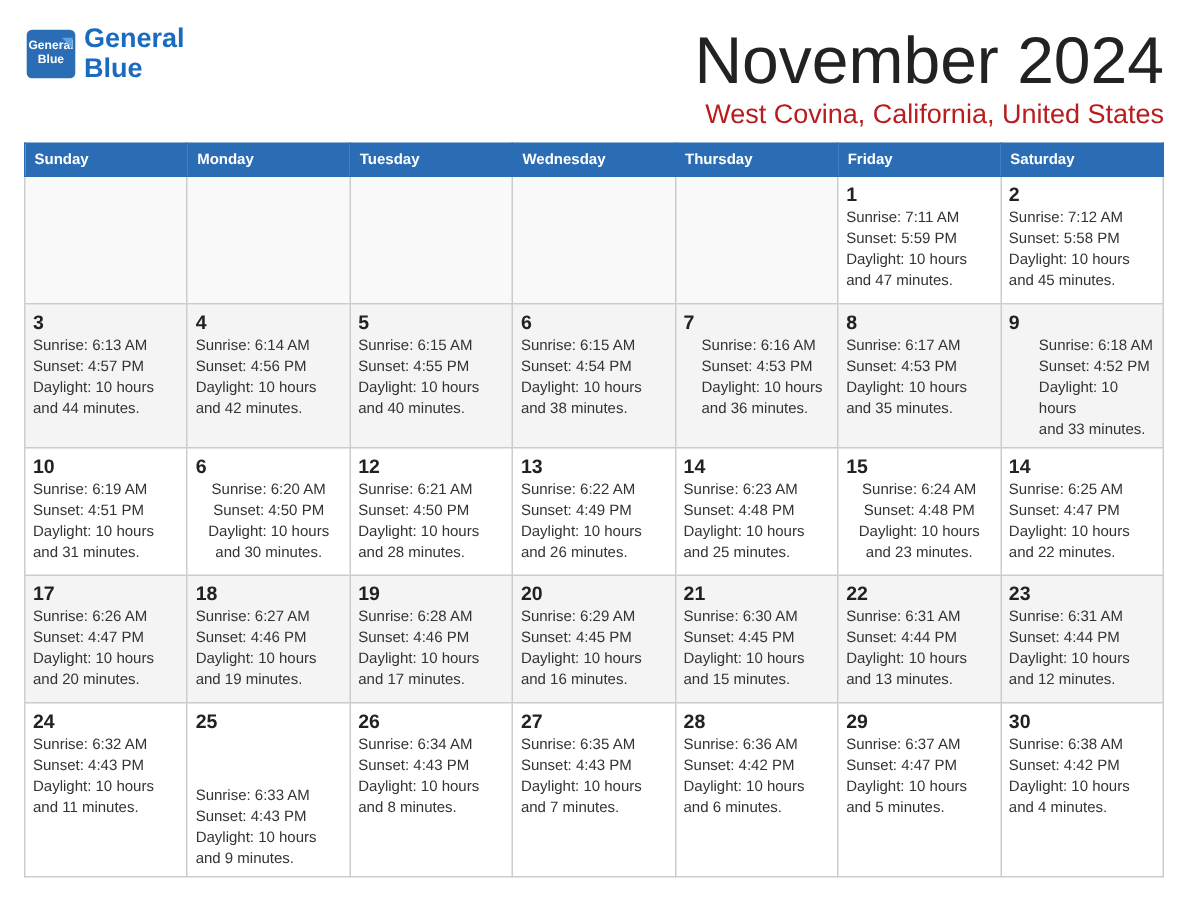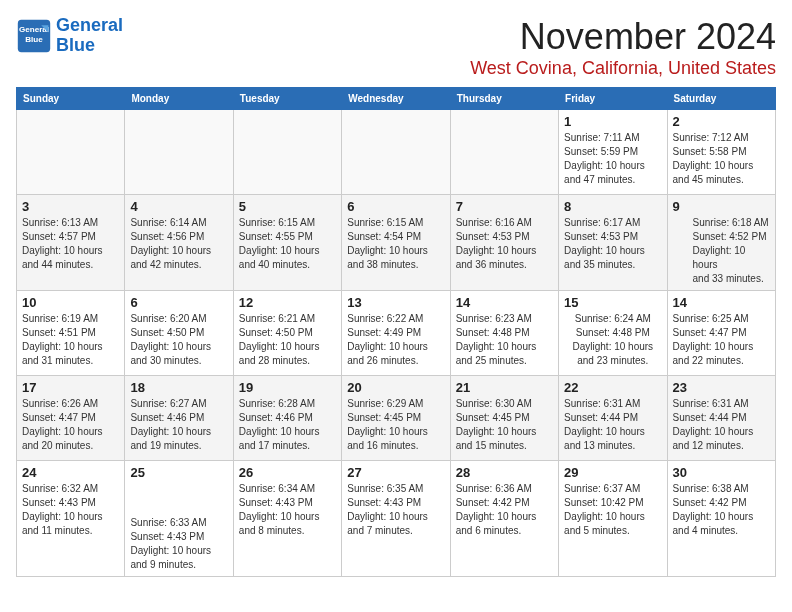--- a/index.html
+++ b/index.html
@@ -31,21 +31,21 @@
     }
     .logo-icon {
       width: 36px;
       height: 36px;
       margin-right: 4px;
     }
     .title-area {
       text-align: right;
     }
     .month-title {
-      font-size: 36px;
+      font-size: 44px;
       font-weight: normal;
       color: #222;
     }
     .location-title {
       font-size: 18px;
       color: #b91c1c;
     }
     .calendar-table {
       width: 100%;
       border-collapse: collapse;
@@ -171,21 +171,21 @@
         </td>
         <td>
           <span class="day-num">6</span>
           <div class="day-detail" style="white-space: pre-line;">Sunrise: 6:15 AM
 Sunset: 4:54 PM
 Daylight: 10 hours
 and 38 minutes.</div>
         </td>
         <td>
           <span class="day-num">7</span>
-          <div class="day-detail" style="white-space: pre-line;">Sunrise: 6:16 AM
+          <div class="day-detail" style="white-space: pre-line; margin-left: 12px;">Sunrise: 6:16 AM
 Sunset: 4:53 PM
 Daylight: 10 hours
 and 36 minutes.</div>
         </td>
         <td>
           <span class="day-num">8</span>
           <div class="day-detail" style="white-space: pre-line;">Sunrise: 6:17 AM
 Sunset: 4:53 PM
 Daylight: 10 hours
 and 35 minutes.</div>
@@ -201,21 +201,21 @@
       <tr class="week-row">
         <td>
           <span class="day-num">10</span>
           <div class="day-detail" style="white-space: pre-line;">Sunrise: 6:19 AM
 Sunset: 4:51 PM
 Daylight: 10 hours
 and 31 minutes.</div>
         </td>
         <td>
           <span class="day-num">6</span>
-          <div class="day-detail" style="white-space: pre-line;">Sunrise: 6:20 AM
+          <div class="day-detail" style="white-space: pre-line; text-align: center;">Sunrise: 6:20 AM
 Sunset: 4:50 PM
 Daylight: 10 hours
 and 30 minutes.</div>
         </td>
         <td>
           <span class="day-num">12</span>
           <div class="day-detail" style="white-space: pre-line;">Sunrise: 6:21 AM
 Sunset: 4:50 PM
 Daylight: 10 hours
 and 28 minutes.</div>
@@ -332,21 +332,21 @@
         <td>
           <span class="day-num">28</span>
           <div class="day-detail" style="white-space: pre-line;">Sunrise: 6:36 AM
 Sunset: 4:42 PM
 Daylight: 10 hours
 and 6 minutes.</div>
         </td>
         <td>
           <span class="day-num">29</span>
           <div class="day-detail" style="white-space: pre-line;">Sunrise: 6:37 AM
-Sunset: 10:42 PM
+Sunset: 4:47 PM
 Daylight: 10 hours
 and 5 minutes.</div>
         </td>
         <td>
           <span class="day-num">30</span>
           <div class="day-detail" style="white-space: pre-line;">Sunrise: 6:38 AM
 Sunset: 4:42 PM
 Daylight: 10 hours
 and 4 minutes.</div>
         </td>

